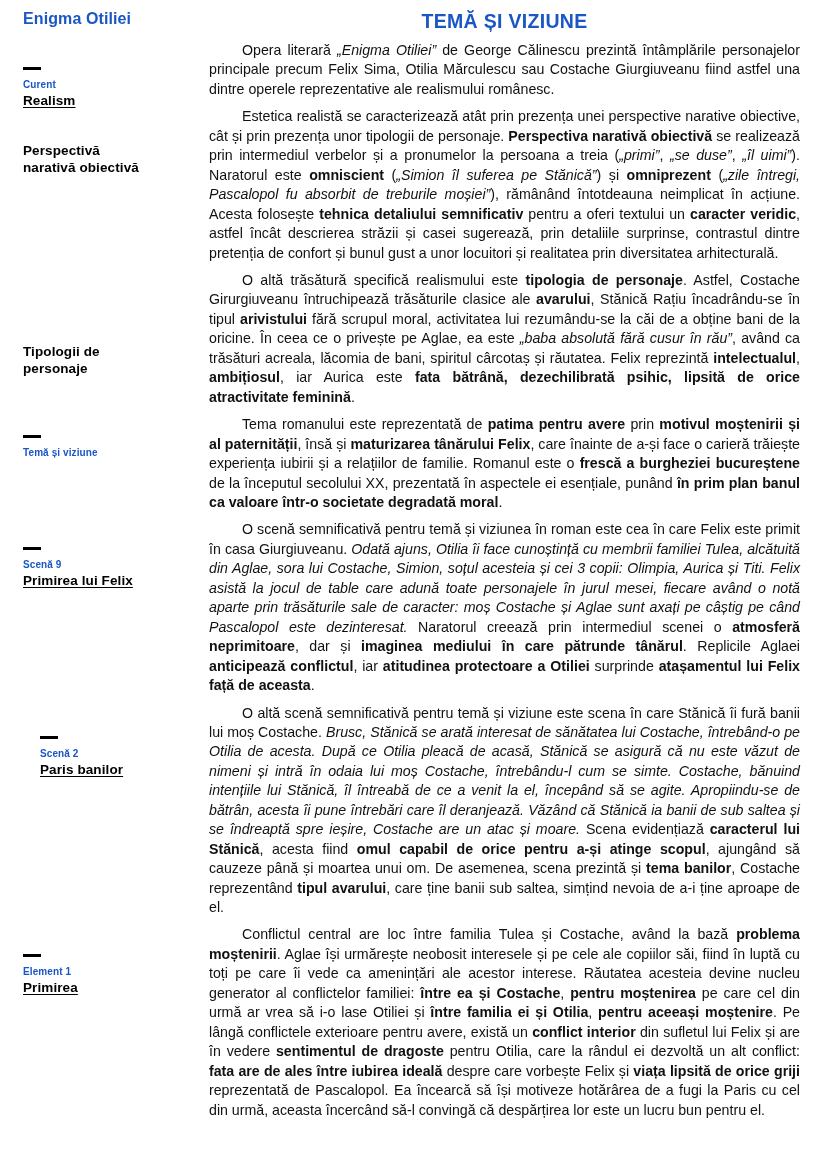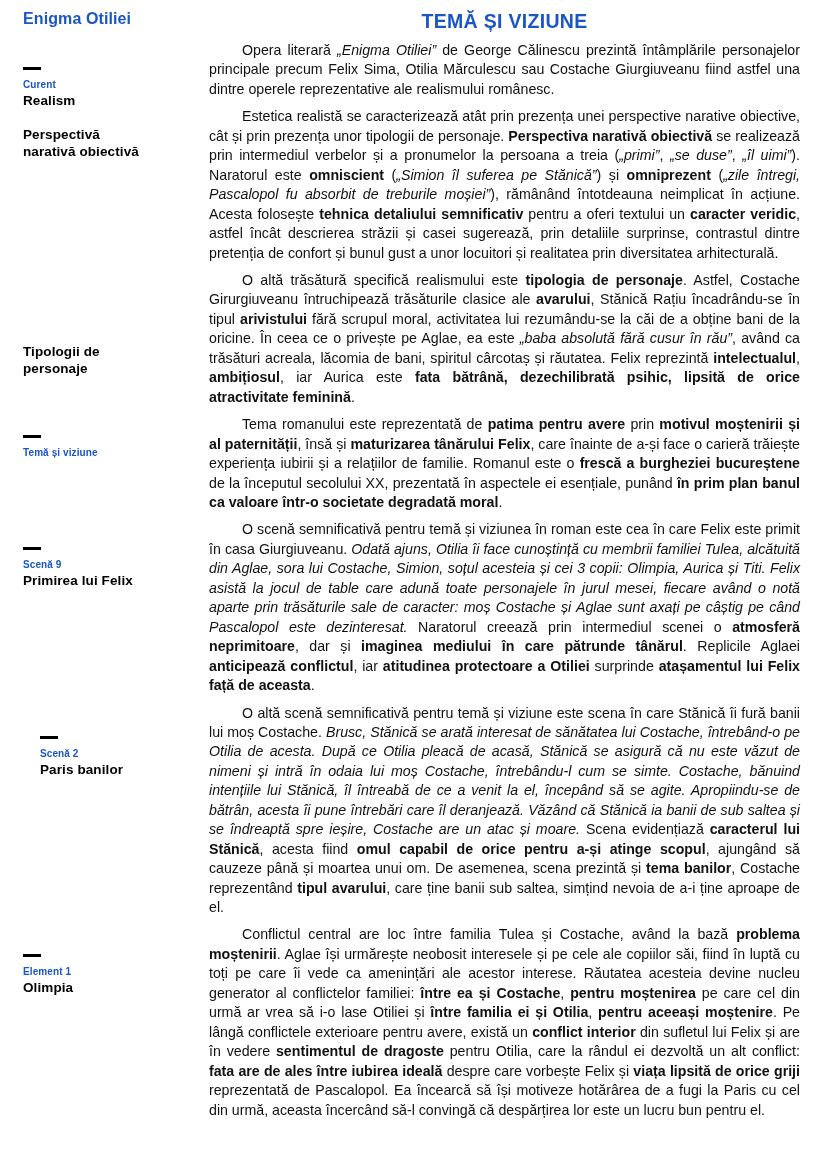--- a/index.html
+++ b/index.html
@@ -60,20 +60,21 @@
     color: #1a56c4;
     line-height: 16px;
     letter-spacing: 0.1px;
   }
   .side-sub {
     display: block;
     font-size: 13.5px;
     font-weight: bold;
     color: #000000;
     line-height: 16px;
+    text-decoration: underline;
     text-underline-offset: 2px;
     letter-spacing: 0.1px;
   }
   .side-plain {
     display: block;
     font-size: 13.5px;
     font-weight: bold;
     color: #000000;
     line-height: 17px;
     letter-spacing: 0.1px;
@@ -114,21 +115,21 @@
 <div class="page">
 
   <aside class="sidebar">
     <h1 class="doc-title">Enigma Otiliei</h1>
     <div id="sidebar-entries">
         <div class="side-entry" style="top: 58px;">
           <span class="dash"></span>
           <span class="side-kicker">Curent</span>
           <span class="side-sub">Realism</span>
         </div>
-        <div class="side-entry" style="top: 117px;">
+        <div class="side-entry" style="top: 133px;">
           <span class="side-plain">Perspectivă</span>
           <span class="side-plain">narativă obiectivă</span>
         </div>
         <div class="side-entry" style="top: 334px;">
           <span class="side-plain">Tipologii de</span>
           <span class="side-plain">personaje</span>
         </div>
         <div class="side-entry" style="top: 426px;">
           <span class="dash"></span>
           <span class="side-kicker">Temă și viziune</span>
@@ -139,21 +140,21 @@
           <span class="side-sub">Primirea lui Felix</span>
         </div>
         <div class="side-entry" style="top: 727px; margin-left: 17px;">
           <span class="dash"></span>
           <span class="side-kicker">Scenă 2</span>
           <span class="side-sub">Paris banilor</span>
         </div>
         <div class="side-entry" style="top: 945px;">
           <span class="dash"></span>
           <span class="side-kicker">Element 1</span>
-          <span class="side-sub">Olimpia</span>
+          <span class="side-sub">Primirea</span>
         </div>
       </div>
   </aside>
 
   <main class="main">
     <h2 class="main-title">TEMĂ ȘI VIZIUNE</h2>
     <div id="main-paragraphs">
         <p class="para"><span>Opera literară </span><i>„Enigma Otiliei”</i><span> de George Călinescu prezintă întâmplările personajelor principale precum Felix Sima, Otilia Mărculescu sau Costache Giurgiuveanu fiind astfel una dintre operele reprezentative ale realismului românesc.</span></p>
         <p class="para"><span>Estetica realistă se caracterizează atât prin prezența unei perspective narative obiective, cât și prin prezența unor tipologii de personaje. </span><b>Perspectiva narativă obiectivă</b><span> se realizează prin intermediul verbelor și a pronumelor la persoana a treia (</span><i>„primi”</i><span>, </span><i>„se duse”</i><span>, </span><i>„îl uimi”</i><span>). Naratorul este </span><b>omniscient</b><span> (</span><i>„Simion îl suferea pe Stănică”</i><span>) și </span><b>omniprezent</b><span> (</span><i>„zile întregi, Pascalopol fu absorbit de treburile moșiei”</i><span>), rămânând întotdeauna neimplicat în acțiune. Acesta folosește </span><b>tehnica detaliului semnificativ</b><span> pentru a oferi textului un </span><b>caracter veridic</b><span>, astfel încât descrierea străzii și casei sugerează, prin detaliile surprinse, contrastul dintre pretenția de confort și bunul gust a unor locuitori și realitatea prin diversitatea arhitecturală.</span></p>
         <p class="para"><span>O altă trăsătură specifică realismului este </span><b>tipologia de personaje</b><span>. Astfel, Costache Girurgiuveanu întruchipează trăsăturile clasice ale </span><b>avarului</b><span>, Stănică Rațiu încadrându-se în tipul </span><b>arivistului</b><span> fără scrupul moral, activitatea lui rezumându-se la căi de a obține bani de la oricine. În ceea ce o privește pe Aglae, ea este </span><i>„baba absolută fără cusur în rău”</i><span>, având ca trăsături acreala, lăcomia de bani, spiritul cârcotaș și răutatea. Felix reprezintă </span><b>intelectualul</b><span>, </span><b>ambițiosul</b><span>, iar Aurica este </span><b>fata bătrână, dezechilibrată psihic, lipsită de orice atractivitate feminină</b><span>.</span></p>

